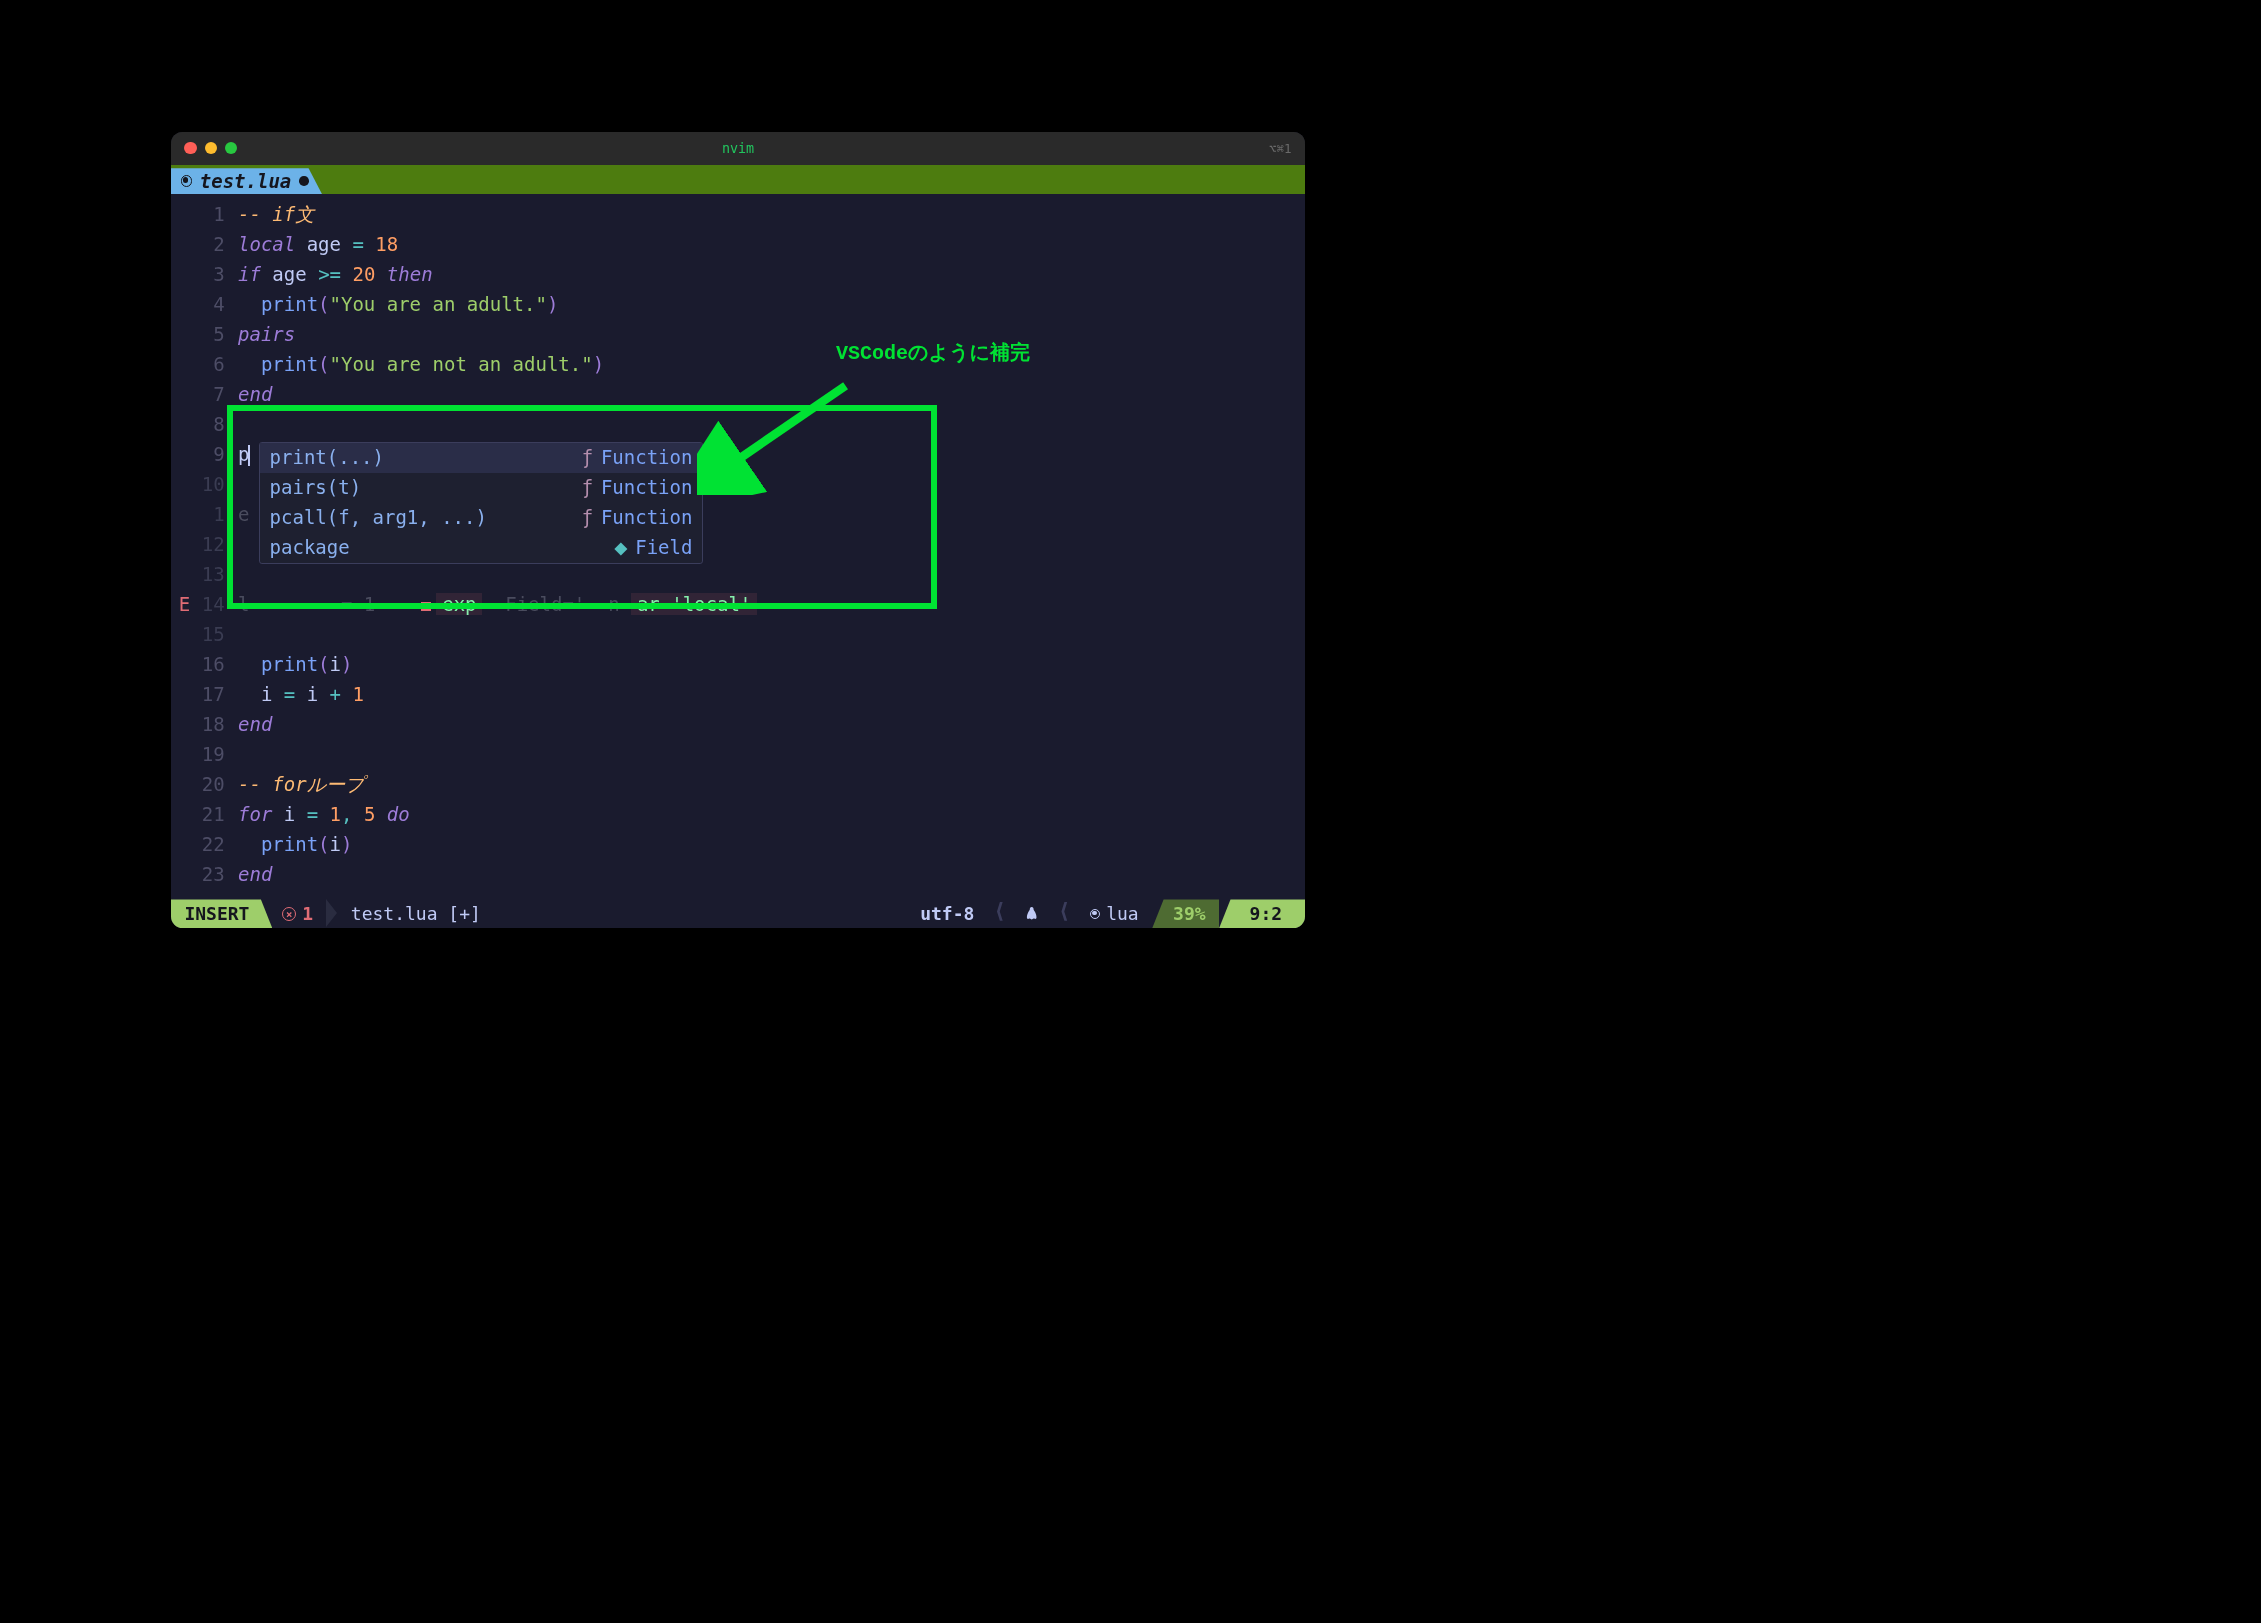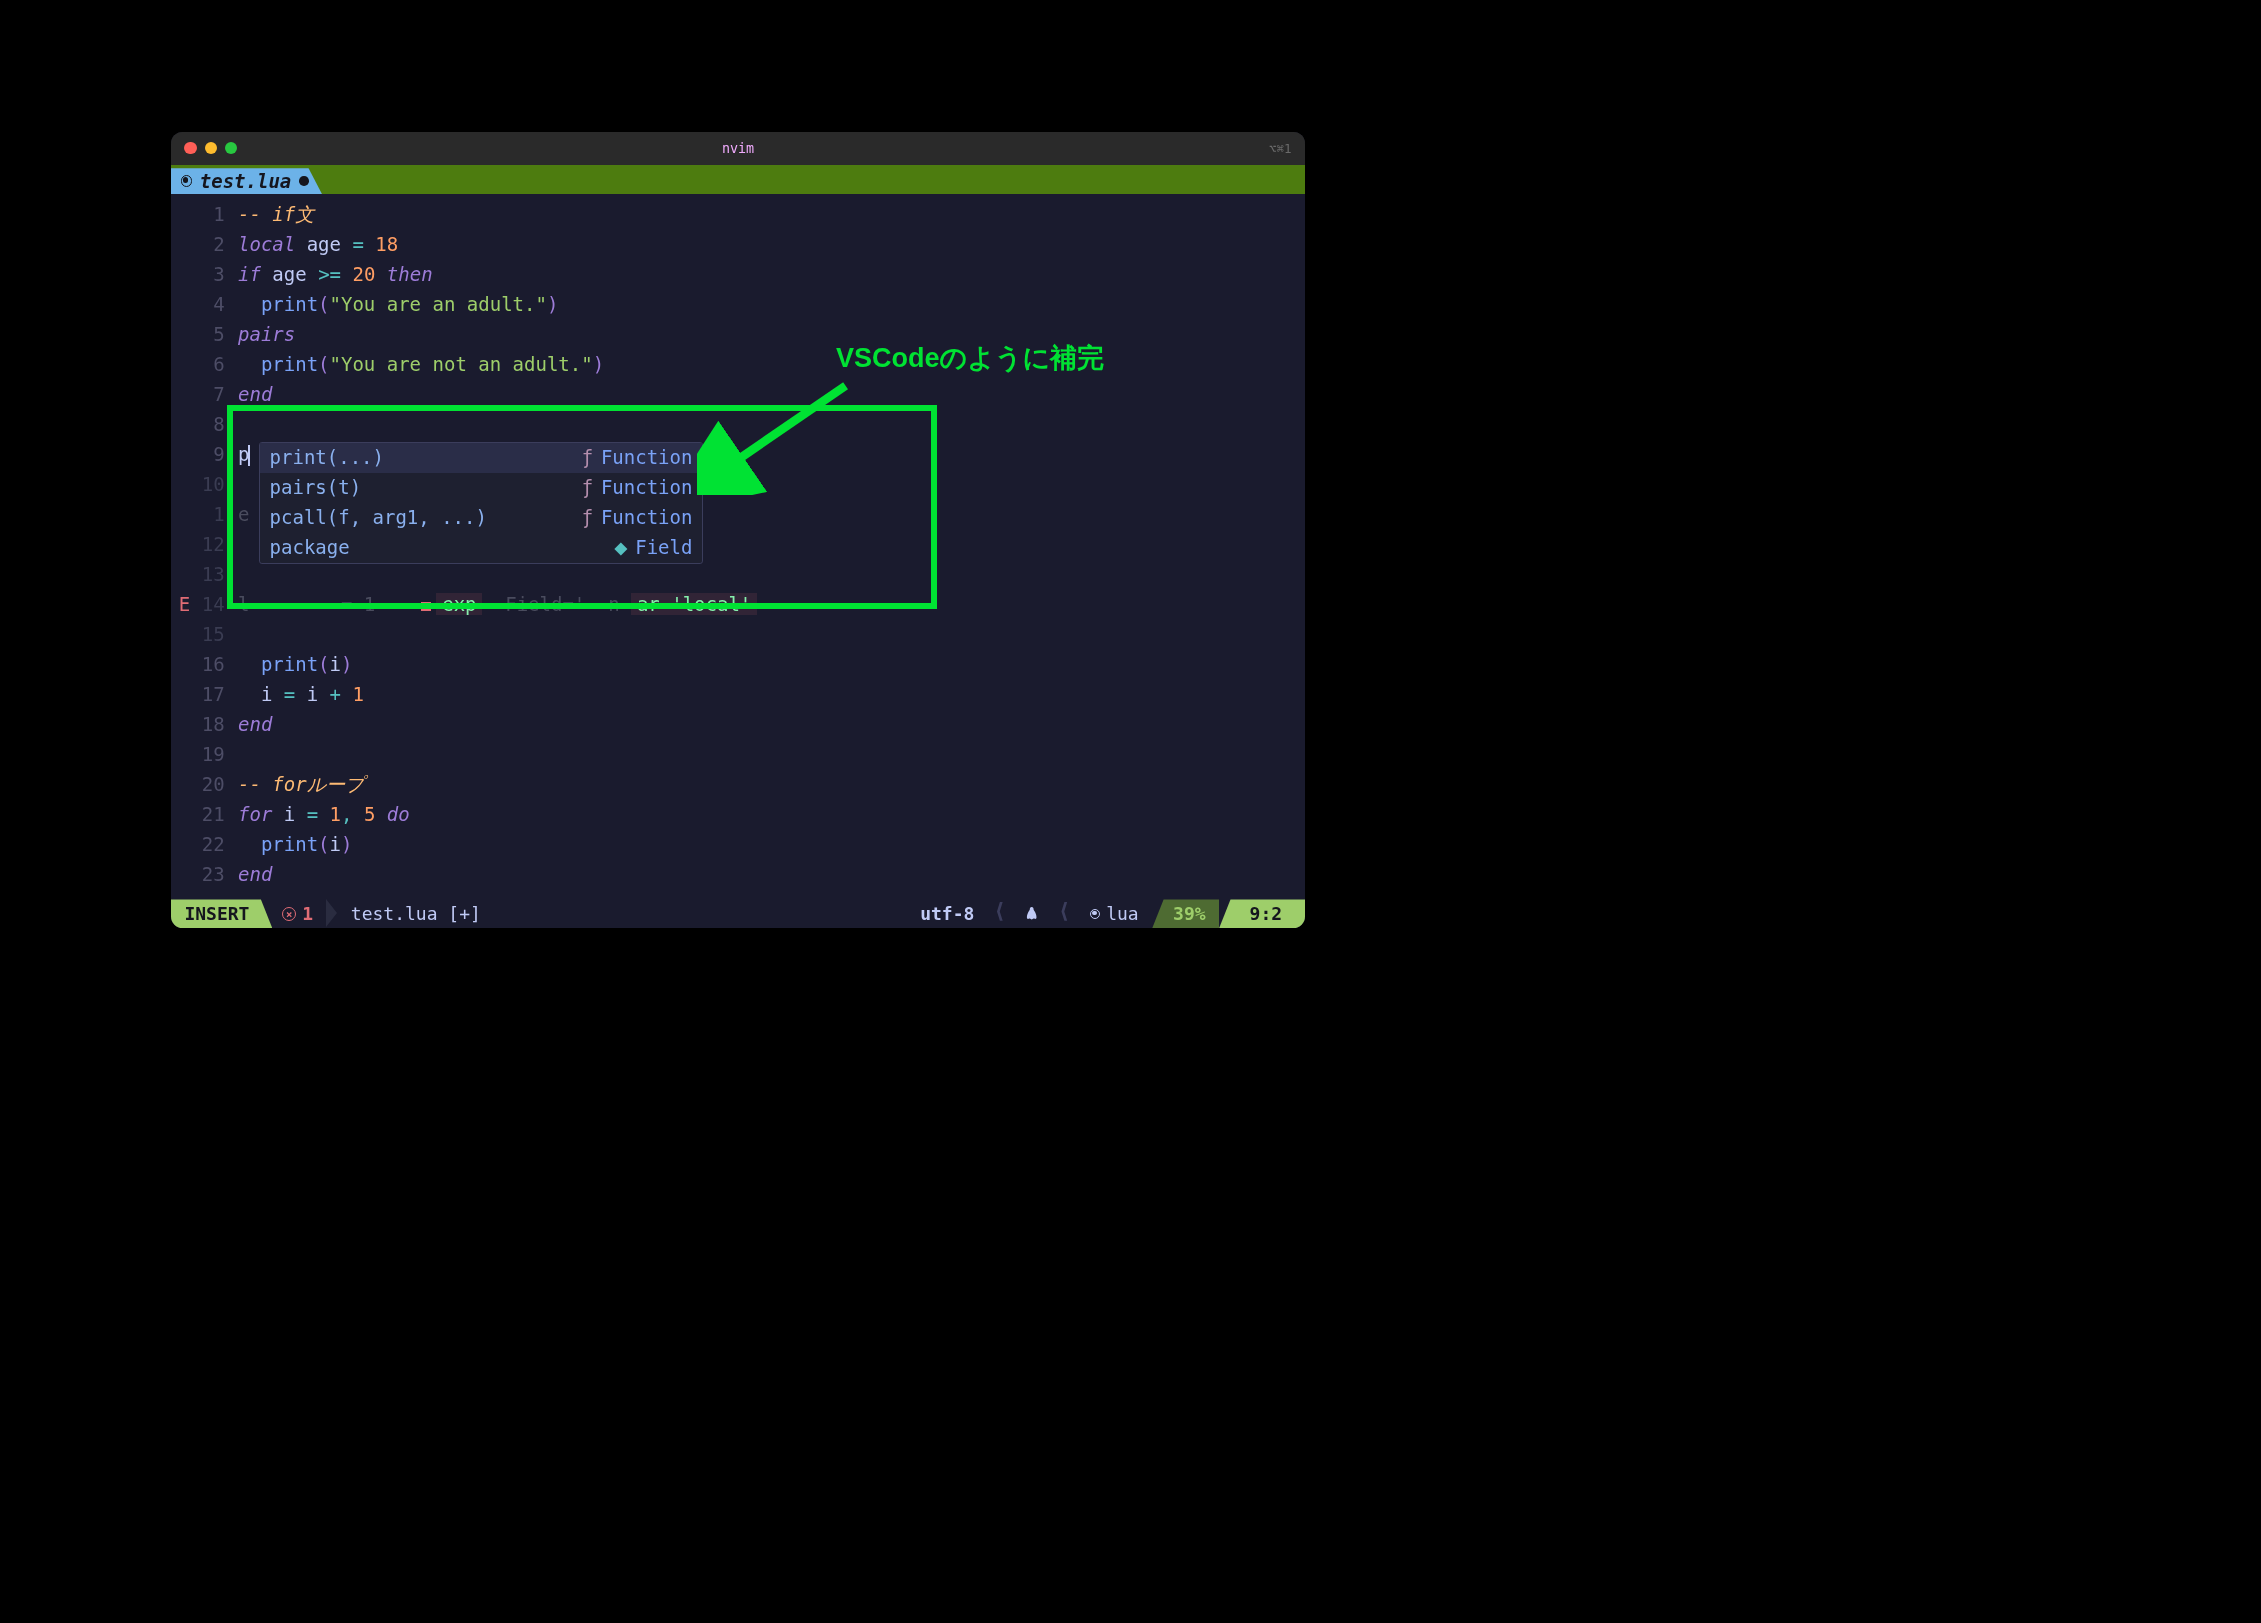--- a/index.html
+++ b/index.html
@@ -31,21 +31,21 @@
   }
   .traffic-lights { display: flex; gap: 7.7px; }
   .traffic-light {
     width: 12.5px; height: 12.5px; border-radius: 50%;
   }
   .tl-red { background: #ff5f57; }
   .tl-yellow { background: #febc2e; }
   .tl-green { background: #28c840; }
   .title-text {
     position: absolute; left: 50%; transform: translateX(-50%);
-    color: #f0abfc; font-size: 13.4px;
+    color: #22c55e; font-size: 13.4px;
   }
   .title-right {
     position: absolute; right: 13.4px; color: #6a6a6a; font-size: 12.5px;
   }
   .tabbar {
     background: #4d7c0f;
     padding-top: 3.8px;
     display: flex;
   }
   .tab {
@@ -150,23 +150,23 @@
     width: 710px;
     height: 204px;
     z-index: 10;
     pointer-events: none;
   }
   .anno-text {
     position: absolute;
     left: 665px;
     top: 144px;
     color: #00e233;
-    font-size: 27px;
+    font-size: 20px;
     font-weight: 600;
-    font-family: Liberation Sans, sans-serif;
+    font-family: Liberation Mono, monospace;
     z-index: 11;
   }
   .anno-arrow {
     position: absolute;
     left: 526px;
     top: 186px;
     z-index: 12;
     pointer-events: none;
   }
 

